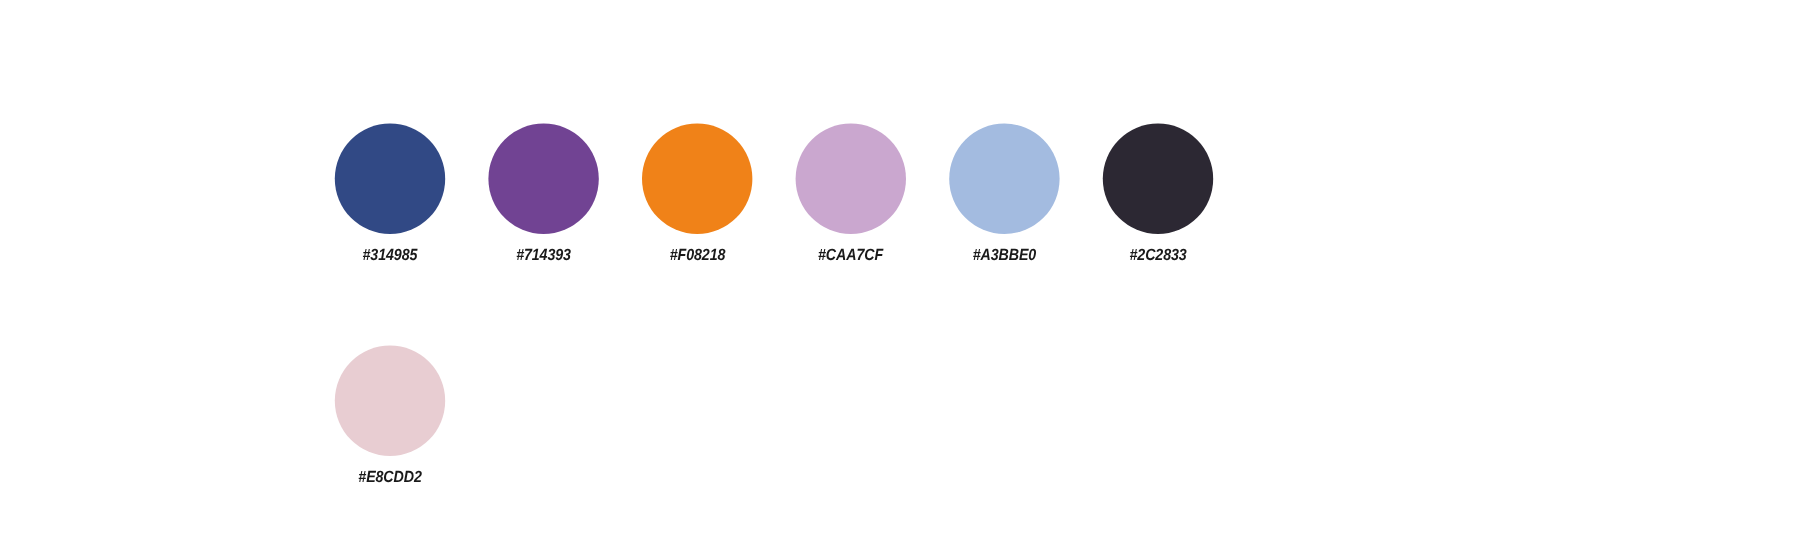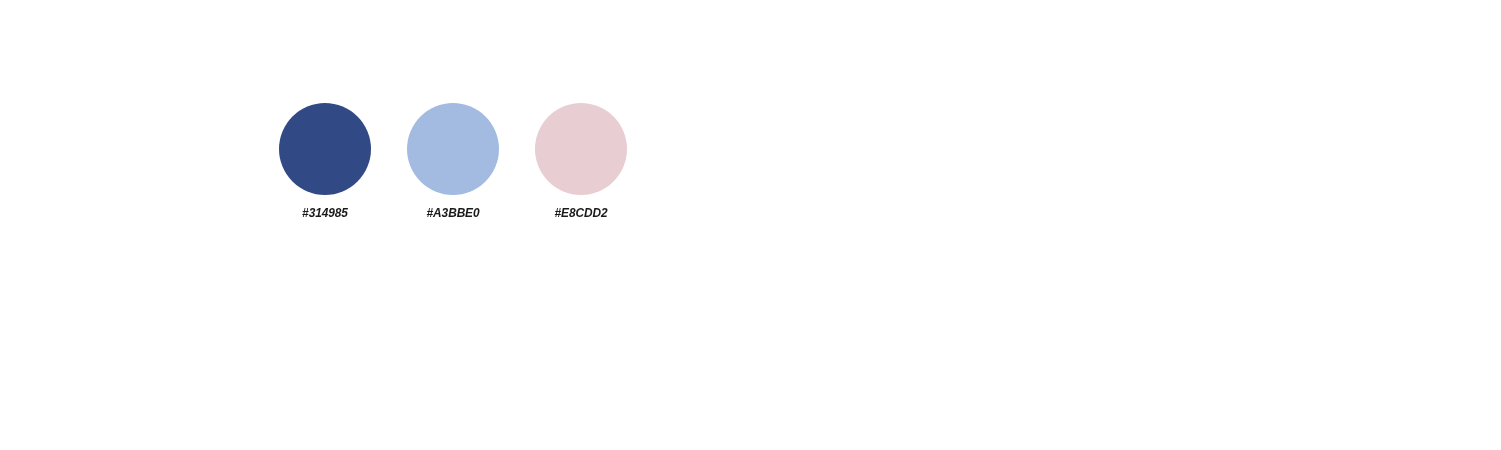--- a/index.html
+++ b/index.html
@@ -67,31 +67,47 @@
 <body>
 
 <div id="palette-board">
   <div class="swatch-grid">
 
     <div class="swatch">
       <div class="swatch-dot" style="background:#314985"></div>
       <div class="swatch-label">#314985</div>
     </div>
 
+    <div class="swatch">
+      <div class="swatch-dot" style="background:#714393"></div>
+      <div class="swatch-label">#714393</div>
+    </div>
 
 
+    <div class="swatch">
+      <div class="swatch-dot" style="background:#F08218"></div>
+      <div class="swatch-label">#F08218</div>
+    </div>
 
+    <div class="swatch">
+      <div class="swatch-dot" style="background:#CAA7CF"></div>
+      <div class="swatch-label">#CAA7CF</div>
+    </div>
 
     <div class="swatch">
       <div class="swatch-dot" style="background:#A3BBE0"></div>
       <div class="swatch-label">#A3BBE0</div>
     </div>
 
 
 
+    <div class="swatch">
+      <div class="swatch-dot" style="background:#2C2833"></div>
+      <div class="swatch-label">#2C2833</div>
+    </div>
 
 
     <div class="swatch">
       <div class="swatch-dot" style="background:#E8CDD2"></div>
       <div class="swatch-label">#E8CDD2</div>
     </div>
 
 
   </div>
 </div>

